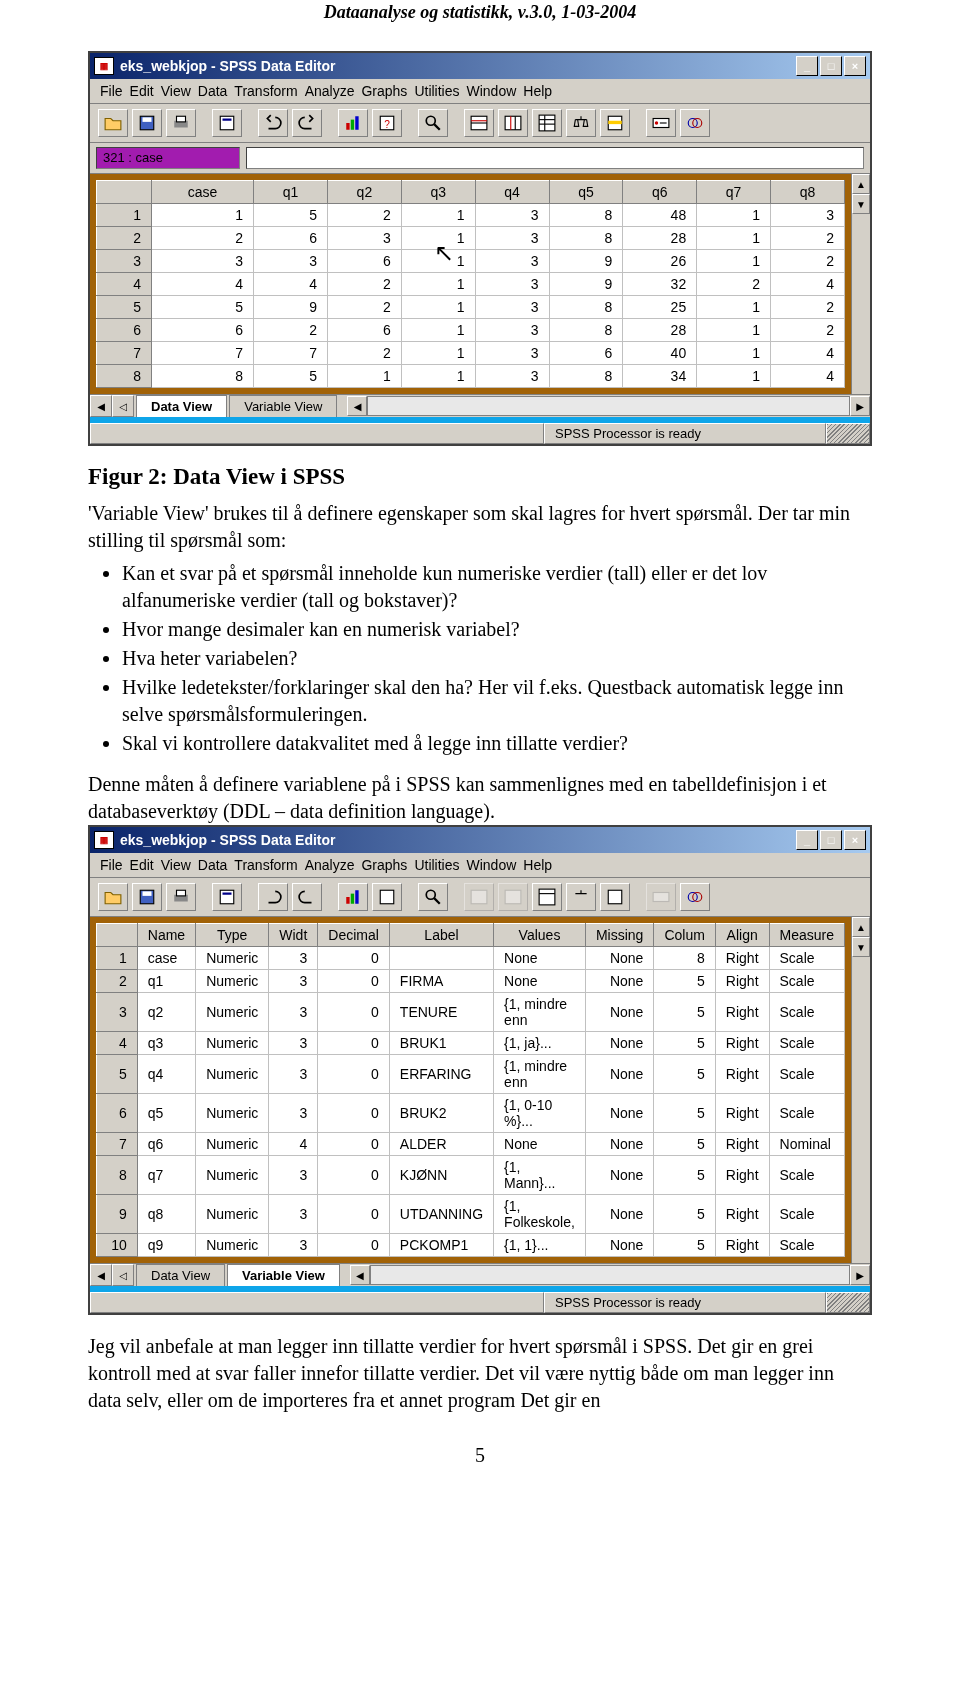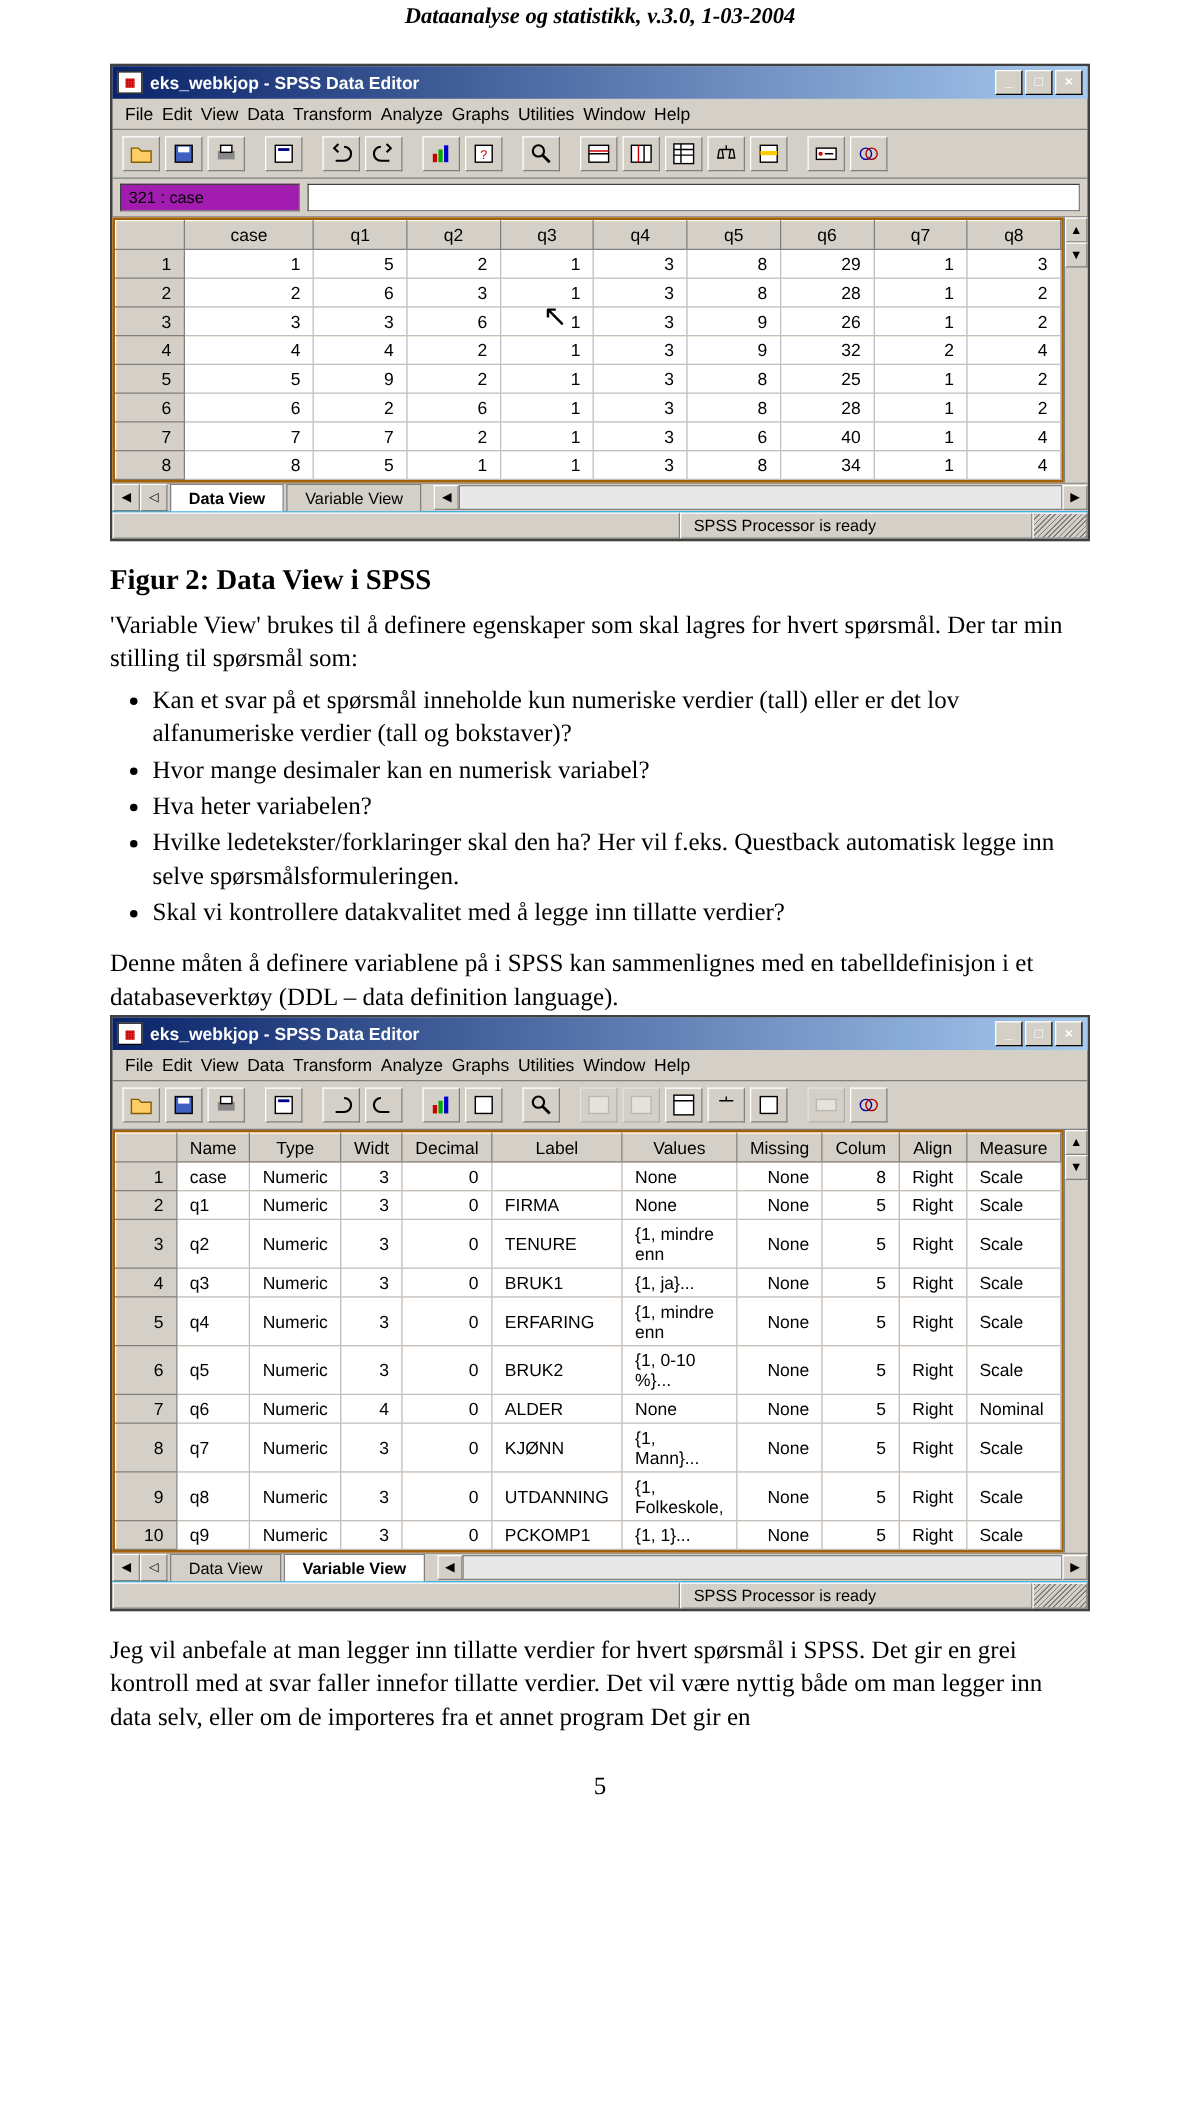--- a/index.html
+++ b/index.html
@@ -13,37 +13,37 @@
 .winbtn{width:20px;height:18px;background:#d4d0c8;border:1px solid #000;border-top-color:#fff;border-left-color:#fff;display:flex;align-items:center;justify-content:center;font-size:11px;font-family:Arial;font-weight:bold}
 .menubar{display:flex;gap:7px;padding:4px 10px;border-bottom:1px solid #808080}
 .menubar span{cursor:default}
 .toolbar{display:flex;gap:4px;padding:5px 8px;border-bottom:1px solid #808080}
 .tbtn{width:28px;height:26px;background:#d4d0c8;border:1px solid #808080;border-top-color:#fff;border-left-color:#fff;display:flex;align-items:center;justify-content:center}
 .tbtn svg{width:18px;height:18px}
 .sp{width:8px}
 .cellbar{display:flex;padding:4px 6px;gap:6px;border-bottom:1px solid #808080}
 .cellref{width:130px;background:#a21caf;border:1px solid #808080;border-top-color:#404040;border-left-color:#404040;padding:2px 6px;font-size:13px}
 .cellval{flex:1;background:#fff;border:1px solid #808080;border-top-color:#404040;border-left-color:#404040;height:20px}
-.grid-wrap{background:#fdba74;border:2px solid #a16207;margin:0;position:relative}
+.grid-wrap{background:#ef4444;border:6px solid #a16207;margin:0;position:relative}
 table.grid{border-collapse:collapse;width:100%;font-size:14px}
 table.grid th{background:#d4d0c8;border:1px solid #808080;border-top-color:#fff;border-left-color:#fff;padding:3px 10px;font-weight:normal;text-align:center}
 table.grid th.rowh{text-align:right;padding:3px 10px;width:34px}
 table.grid td{border:1px solid #c0c0c0;padding:3px 10px;text-align:right;background:#fff}
 table.grid td.l{text-align:left}
 .vscroll{width:18px;background:#d4d0c8;border-left:1px solid #808080}
 .vscroll .arr{height:18px;border:1px solid #808080;border-top-color:#fff;border-left-color:#fff;display:flex;align-items:center;justify-content:center;font-size:10px}
 .tabbar{display:flex;align-items:center;background:#d4d0c8;border-top:1px solid #808080;font-size:13px}
 .tabnavs{display:flex}
 .tabnav{width:20px;height:20px;border:1px solid #808080;border-top-color:#fff;border-left-color:#fff;display:flex;align-items:center;justify-content:center;font-size:10px}
 .tab{padding:3px 14px;background:#fff;border:1px solid #808080;border-bottom:none;margin-left:2px;font-weight:bold}
 .tab.inactive{background:#d4d0c8;font-weight:normal}
 .hscroll{flex:1;display:flex;margin-left:10px}
 .hscroll .arr{width:18px;height:18px;border:1px solid #808080;border-top-color:#fff;border-left-color:#fff;display:flex;align-items:center;justify-content:center;font-size:10px}
 .hscroll .track{flex:1;background:#e8e8e8;border:1px solid #808080}
-.status{display:flex;border-top:1px solid #0ea5e9}
+.status{display:flex;border-top:6px solid #0ea5e9}
 .status div{border:1px solid #808080;border-top-color:#fff;border-left-color:#fff;padding:2px 10px;font-size:13px}
 .status .s1{flex:1}
 .status .s2{width:260px}
 .status .grip{width:22px;background:repeating-linear-gradient(135deg,#808080,#808080 1px,#d4d0c8 1px,#d4d0c8 3px)}
 .caption{font-weight:bold;font-size:23px;margin:16px 0 10px 0}
 .body-text{font-size:20px;line-height:1.35;margin:0 0}
 ul.b{margin:6px 0 14px 34px;padding:0;font-size:20px;line-height:1.35}
 ul.b li{margin:2px 0}
 .cursor{position:absolute;left:344px;top:186px;font-size:24px;pointer-events:none}
 .pgnum{text-align:center;font-size:20px;margin-top:30px}
@@ -205,21 +205,21 @@
                 <th>q8</th>
               </tr>
               <tr>
                 <th class="rowh">1</th>
                 <td>1</td>
                 <td>5</td>
                 <td>2</td>
                 <td>1</td>
                 <td>3</td>
                 <td>8</td>
-                <td>29</td>
+                <td>48</td>
                 <td>1</td>
                 <td>3</td>
               </tr>
               <tr>
                 <th class="rowh">2</th>
                 <td>2</td>
                 <td>6</td>
                 <td>3</td>
                 <td>1</td>
                 <td>3</td>

